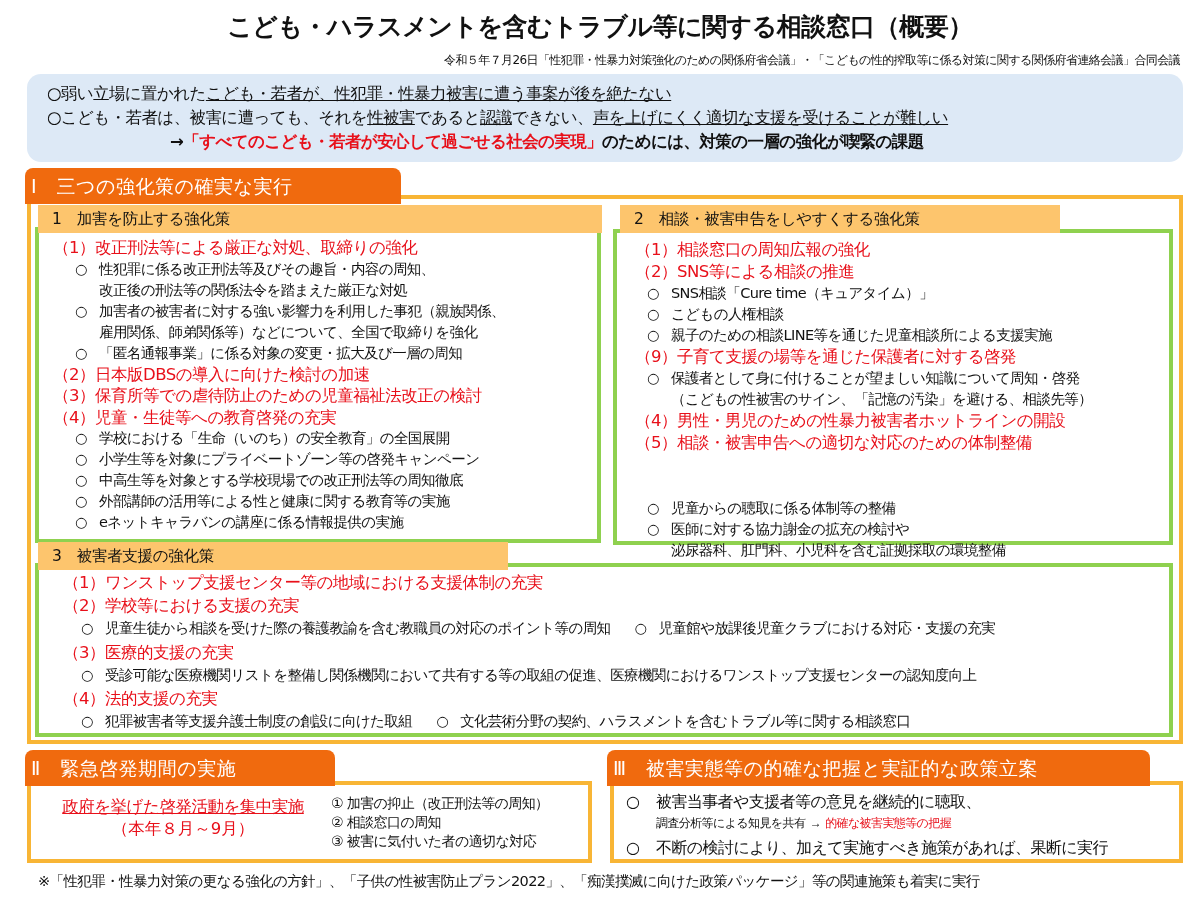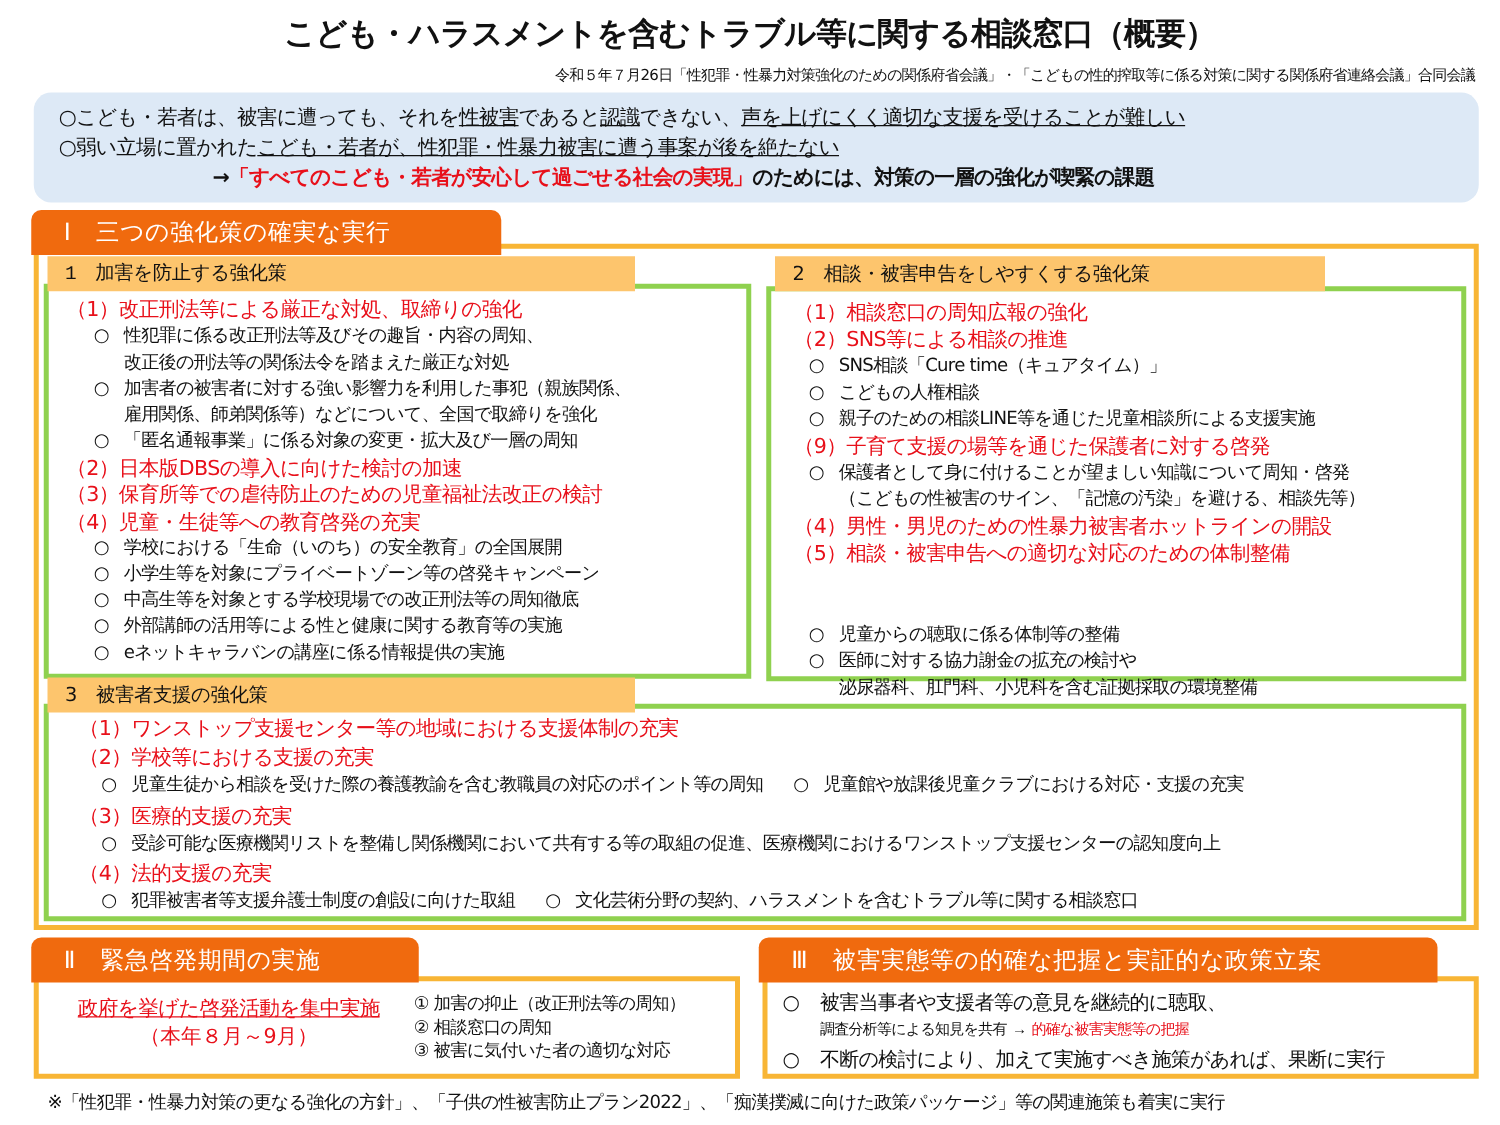--- a/index.html
+++ b/index.html
@@ -8,43 +8,43 @@
 
   .title { position: absolute; left: 0; top: 10px; width: 1200px; text-align: center; font-size: 25px; font-weight: bold; letter-spacing: -0.5px; }
   .subtitle { position: absolute; right: 20px; top: 52px; font-size: 12px; letter-spacing: -0.6px; white-space: nowrap; }
 
   .intro { position: absolute; left: 27px; top: 74px; width: 1156px; height: 88px; background: #dde9f6; border-radius: 14px; padding: 8px 20px 0 20px; }
   .intro-line { font-size: 16.5px; line-height: 24px; white-space: nowrap; letter-spacing: -0.6px; }
   .intro-line u { text-decoration: underline; }
   .intro-conclusion { font-size: 16.5px; line-height: 24px; font-weight: bold; padding-left: 123px; white-space: nowrap; letter-spacing: -0.6px; }
   .red { color: #e8101a; }
 
-  .sec-tab { position: absolute; background: #f06a0e; color: #fff; border-radius: 8px 8px 0 0; font-size: 19px; line-height: 36px; padding-left: 26px; letter-spacing: 0.5px; white-space: nowrap; }
+  .sec-tab { position: absolute; background: #f06a0e; color: #fff; border-radius: 8px 8px 0 0; font-size: 19px; line-height: 36px; padding-left: 6px; letter-spacing: 0.5px; white-space: nowrap; }
   .orange-box { position: absolute; border: 4px solid #f8b535; }
   .sub-tab { position: absolute; background: #fdc56d; font-size: 15.5px; line-height: 28px; padding-left: 14px; white-space: nowrap; letter-spacing: -0.3px; }
   .green-box { position: absolute; border: 4px solid #8fd14f; background: #fff; }
 
   .h-red { color: #e8101a; font-size: 16.5px; line-height: 21px; white-space: nowrap; letter-spacing: -0.5px; }
   .item { font-size: 14.5px; line-height: 21px; white-space: nowrap; letter-spacing: -0.6px; }
   .circ { display: inline-block; width: 22px; }
 
   .footnote { position: absolute; left: 38px; top: 872px; font-size: 14.5px; white-space: nowrap; letter-spacing: -0.6px; }
 </style>
 </head>
 <body>
 
 <div class="title">こども・ハラスメントを含むトラブル等に関する相談窓口（概要）</div>
 <div class="subtitle">令和５年７月26日「性犯罪・性暴力対策強化のための関係府省会議」・「こどもの性的搾取等に係る対策に関する関係府省連絡会議」合同会議</div>
 
 <div class="intro">
   <div class="intro-line">
-    <span>○こども・若者は、被害に遭っても、それを</span><u>性被害</u><span>であると</span><u>認識</u><span>できない、</span><u>声を上げにくく適切な支援を受けることが難しい</u>
+    <span>○弱い立場に置かれた</span><u>こども・若者が、性犯罪・性暴力被害に遭う事案が後を絶たない</u>
   </div>
   <div class="intro-line">
-    <span>○弱い立場に置かれた</span><u>こども・若者が、性犯罪・性暴力被害に遭う事案が後を絶たない</u>
+    <span>○こども・若者は、被害に遭っても、それを</span><u>性被害</u><span>であると</span><u>認識</u><span>できない、</span><u>声を上げにくく適切な支援を受けることが難しい</u>
   </div>
   <div class="intro-conclusion">
     <span>→</span><span class="red">「すべてのこども・若者が安心して過ごせる社会の実現」</span><span>のためには、対策の一層の強化が喫緊の課題</span>
   </div>
 </div>
 
 <div class="orange-box" style="left:27px; top:195px; width:1156px; height:549px;"></div>
 <div class="sec-tab" style="left:25px; top:168px; width:376px; height:36px;">Ⅰ　三つの強化策の確実な実行</div>
 
 <div class="green-box" style="left:35px; top:227px; width:566px; height:316px; padding:6px 0 0 14px;">
@@ -58,21 +58,21 @@
       <div class="h-red" style="line-height: 21.5px;">（2）日本版DBSの導入に向けた検討の加速</div>
       <div class="h-red" style="line-height: 21.5px;">（3）保育所等での虐待防止のための児童福祉法改正の検討</div>
       <div class="h-red" style="line-height: 21.5px;">（4）児童・生徒等への教育啓発の充実</div>
       <div class="item" style="padding-left: 22px; line-height: 21px;"><span class="circ" style="width: 24px;">○</span><span>学校における「生命（いのち）の安全教育」の全国展開</span></div>
       <div class="item" style="padding-left: 22px; line-height: 21px;"><span class="circ" style="width: 24px;">○</span><span>小学生等を対象にプライベートゾーン等の啓発キャンペーン</span></div>
       <div class="item" style="padding-left: 22px; line-height: 21px;"><span class="circ" style="width: 24px;">○</span><span>中高生等を対象とする学校現場での改正刑法等の周知徹底</span></div>
       <div class="item" style="padding-left: 22px; line-height: 21px;"><span class="circ" style="width: 24px;">○</span><span>外部講師の活用等による性と健康に関する教育等の実施</span></div>
       <div class="item" style="padding-left: 22px; line-height: 21px;"><span class="circ" style="width: 24px;">○</span><span>eネットキャラバンの講座に係る情報提供の実施</span></div>
     </div>
 </div>
-<div class="sub-tab" style="left:38px; top:205px; width:470px;font-family:Liberation Mono, monospace;">1　加害を防止する強化策</div>
+<div class="sub-tab" style="left:38px; top:205px; width:564px;">1　加害を防止する強化策</div>
 
 <div class="green-box" style="left:613px; top:229px; width:560px; height:316px; padding:6px 0 0 18px;">
   <div id="part2-list">
       <div class="h-red" style="line-height: 22px;">（1）相談窓口の周知広報の強化</div>
       <div class="h-red" style="line-height: 22px;">（2）SNS等による相談の推進</div>
       <div class="item" style="padding-left: 12px; line-height: 21px;"><span class="circ" style="width: 24px;">○</span><span>SNS相談「Cure time（キュアタイム）」</span></div>
       <div class="item" style="padding-left: 12px; line-height: 21px;"><span class="circ" style="width: 24px;">○</span><span>こどもの人権相談</span></div>
       <div class="item" style="padding-left: 12px; line-height: 21px;"><span class="circ" style="width: 24px;">○</span><span>親子のための相談LINE等を通じた児童相談所による支援実施</span></div>
       <div class="h-red" style="line-height: 22px;">（9）子育て支援の場等を通じた保護者に対する啓発</div>
       <div class="item" style="padding-left: 12px; line-height: 21px;"><span class="circ" style="width: 24px;">○</span><span>保護者として身に付けることが望ましい知識について周知・啓発</span></div>

